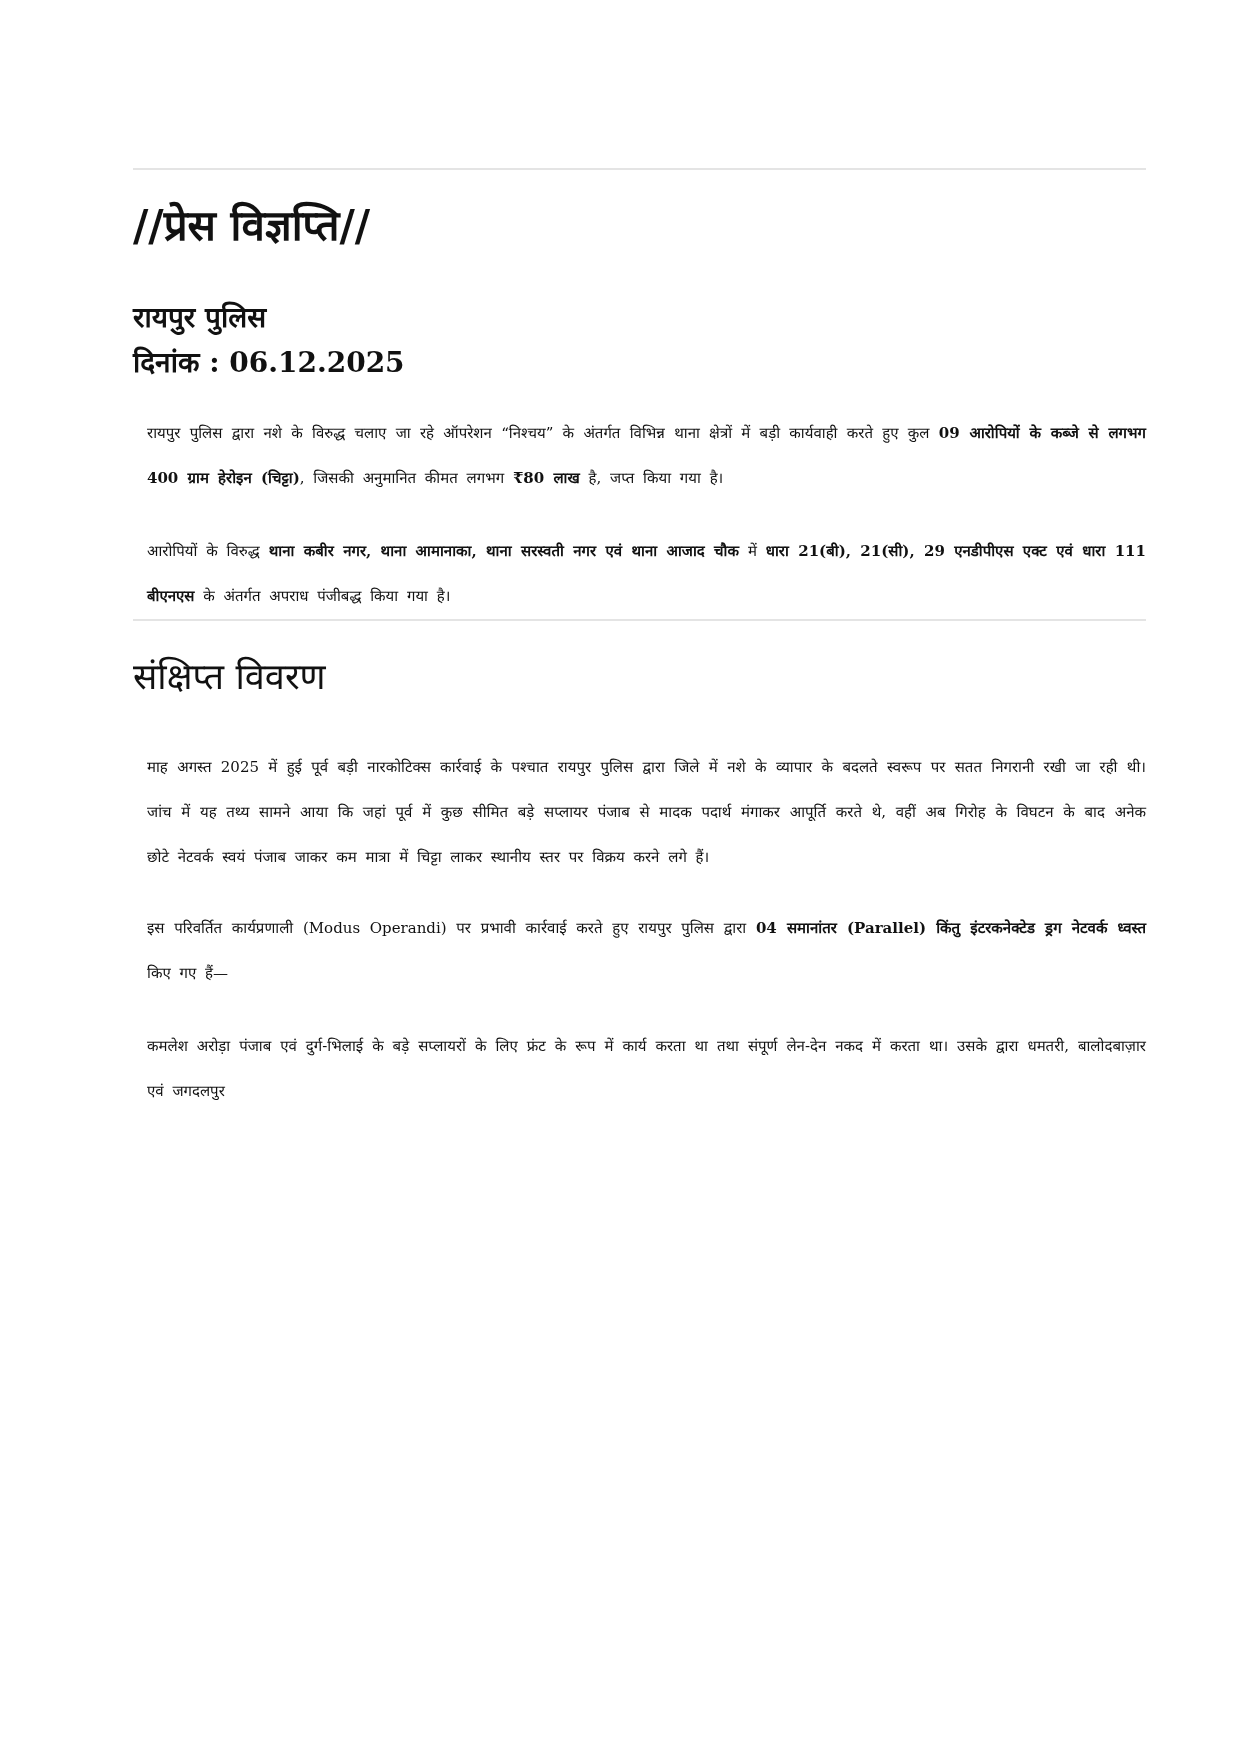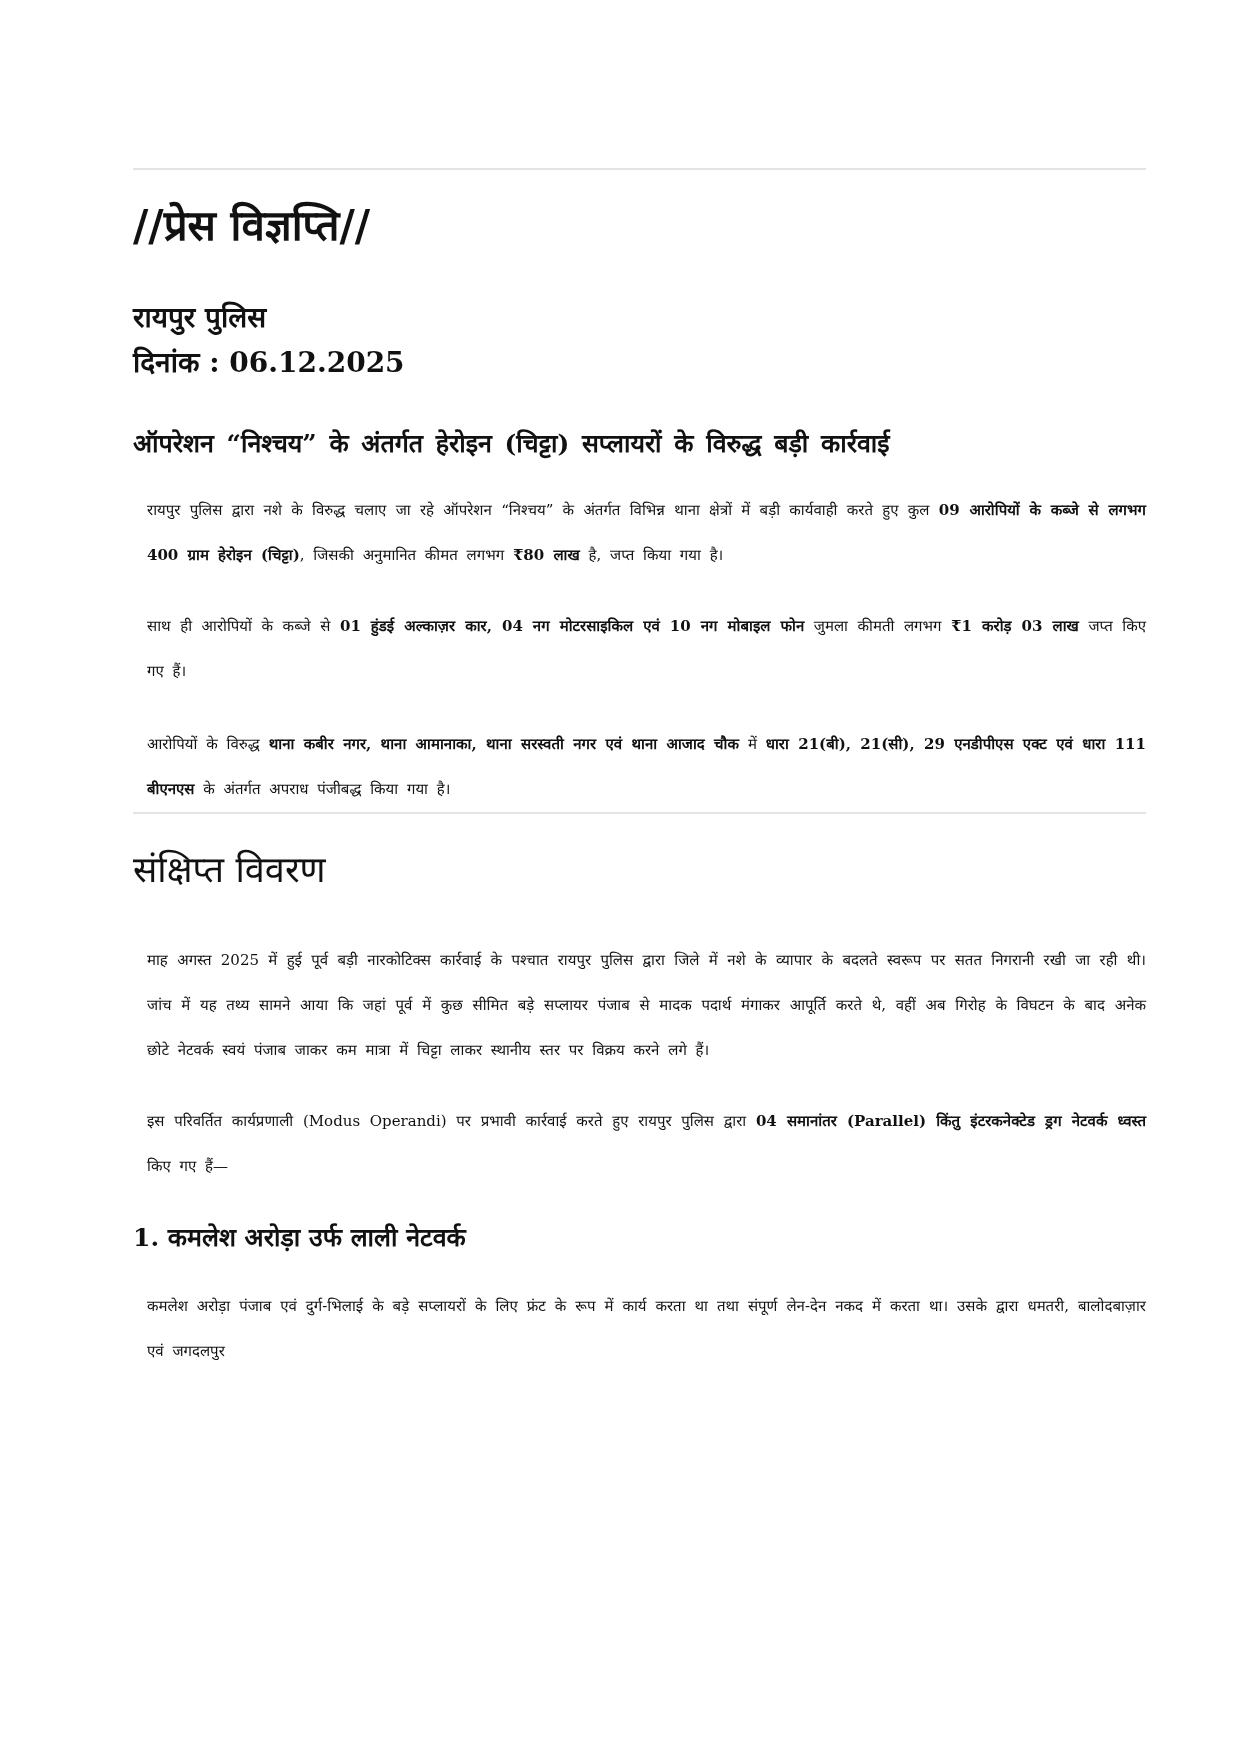--- a/index.html
+++ b/index.html
@@ -80,33 +80,30 @@
 <div class="page">
 
   <hr class="rule">
 
   <h1 class="doc-title">//प्रेस विज्ञप्ति//</h1>
 
   <p class="meta first">रायपुर पुलिस</p>
 
   <p class="meta">दिनांक : 06.12.2025</p>
 
-  <h2 class="sub-heading">ऑपरेशन “निश्चय” के अंतर्गत हेरोइन (चिट्टा) सप्लायरों के विरुद्ध बड़ी कार्रवाई</h2>
 
   <p class="body-para"><span>रायपुर पुलिस द्वारा नशे के विरुद्ध चलाए जा रहे ऑपरेशन “निश्चय” के अंतर्गत विभिन्न थाना क्षेत्रों में बड़ी कार्यवाही करते हुए कुल </span><strong>09 आरोपियों के कब्जे से लगभग 400 ग्राम हेरोइन (चिट्टा)</strong><span>, जिसकी अनुमानित कीमत लगभग </span><strong>₹80 लाख</strong><span> है, जप्त किया गया है।</span></p>
 
-  <p class="body-para"><span>साथ ही आरोपियों के कब्जे से </span><strong>01 हुंडई अल्काज़र कार, 04 नग मोटरसाइकिल एवं 10 नग मोबाइल फोन</strong><span> जुमला कीमती लगभग </span><strong>₹1 करोड़ 03 लाख</strong><span> जप्त किए गए हैं।</span></p>
 
   <p class="body-para para-legal"><span>आरोपियों के विरुद्ध </span><strong>थाना कबीर नगर, थाना आमानाका, थाना सरस्वती नगर एवं थाना आजाद चौक</strong><span> में </span><strong>धारा 21(बी), 21(सी), 29 एनडीपीएस एक्ट एवं धारा 111 बीएनएस</strong><span> के अंतर्गत अपराध पंजीबद्ध किया गया है।</span></p>
 
   <hr class="rule divider-2">
 
   <h1 class="section-title">संक्षिप्त विवरण</h1>
 
   <p class="body-para para-background">माह अगस्त 2025 में हुई पूर्व बड़ी नारकोटिक्स कार्रवाई के पश्चात रायपुर पुलिस द्वारा जिले में नशे के व्यापार के बदलते स्वरूप पर सतत निगरानी रखी जा रही थी। जांच में यह तथ्य सामने आया कि जहां पूर्व में कुछ सीमित बड़े सप्लायर पंजाब से मादक पदार्थ मंगाकर आपूर्ति करते थे, वहीं अब गिरोह के विघटन के बाद अनेक छोटे नेटवर्क स्वयं पंजाब जाकर कम मात्रा में चिट्टा लाकर स्थानीय स्तर पर विक्रय करने लगे हैं।</p>
 
   <p class="body-para"><span>इस परिवर्तित कार्यप्रणाली (Modus Operandi) पर प्रभावी कार्रवाई करते हुए रायपुर पुलिस द्वारा </span><strong>04 समानांतर (Parallel) किंतु इंटरकनेक्टेड ड्रग नेटवर्क ध्वस्त</strong><span> किए गए हैं—</span></p>
 
-  <h3 class="network-heading">1. कमलेश अरोड़ा उर्फ लाली नेटवर्क</h3>
 
   <p class="body-para para-network">कमलेश अरोड़ा पंजाब एवं दुर्ग-भिलाई के बड़े सप्लायरों के लिए फ्रंट के रूप में कार्य करता था तथा संपूर्ण लेन-देन नकद में करता था। उसके द्वारा धमतरी, बालोदबाज़ार एवं जगदलपुर</p>
 
 </div>
 
 </body></html>

